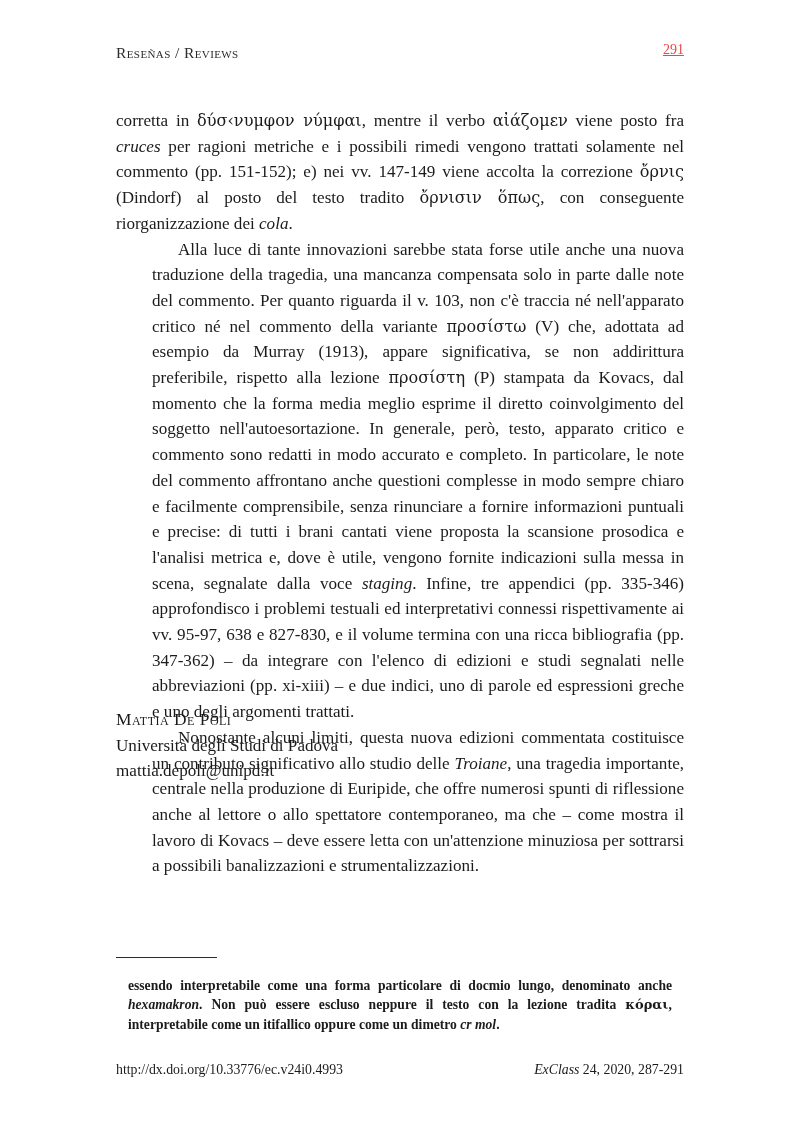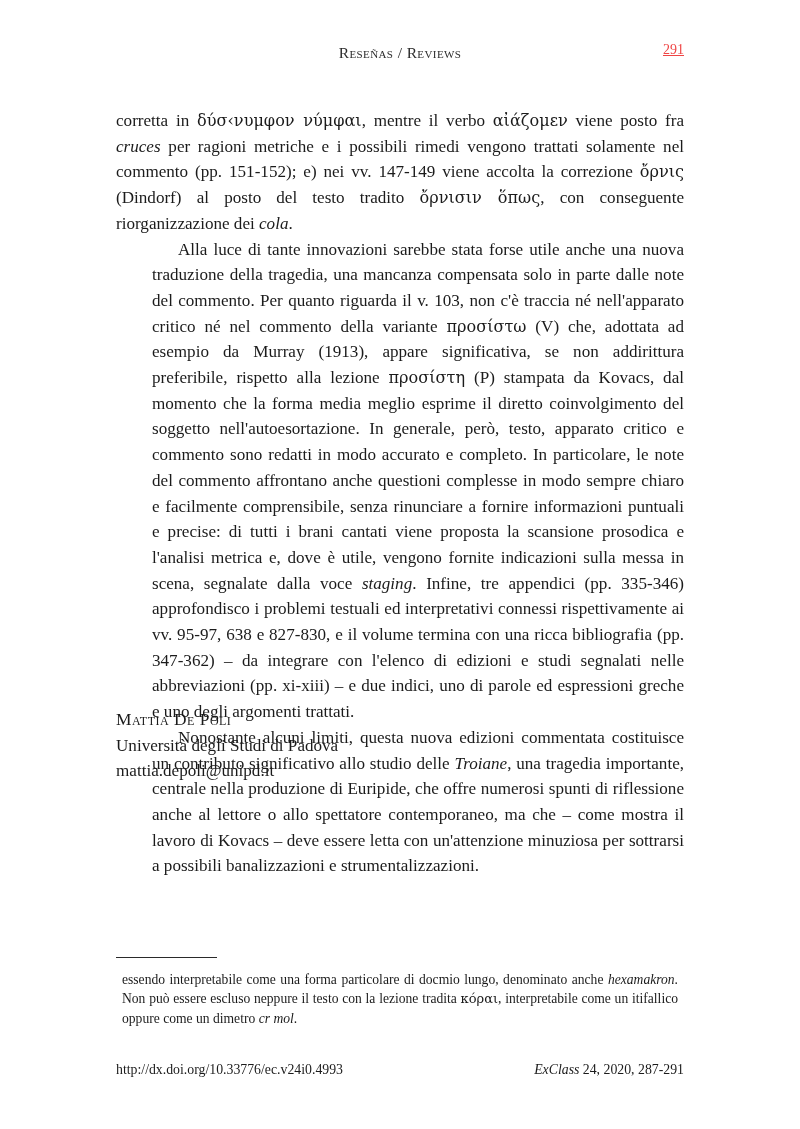--- a/index.html
+++ b/index.html
@@ -28,21 +28,20 @@
     left: 116px;
     top: 44px;
     width: 568px;
     height: 24px;
   }
   .rh-title {
     position: absolute;
     left: 0;
     top: 0;
     width: 568px;
-    text-align: center;
     font-size: 15.5px;
     font-variant: small-caps;
     letter-spacing: 0.4px;
     color: #2b2b2b;
     white-space: nowrap;
   }
   .rh-folio {
     position: absolute;
     right: 0;
     top: -2px;
@@ -108,21 +107,21 @@
   .footnote {
     position: absolute;
     left: 116px;
     top: 964px;
     width: 568px;
     font-size: 13.6px;
     line-height: 19.4px;
     text-align: justify;
     color: #1b1b1b;
   }
-  .footnote p { margin: 6px; }
+  .footnote p { margin: 12px; font-weight: bold; }
   .footnote .grk { font-size: 13px; }
 
   
   .footer {
     position: absolute;
     left: 116px;
     top: 1062px;
     width: 568px;
     font-size: 13.8px;
     color: #1b1b1b;

